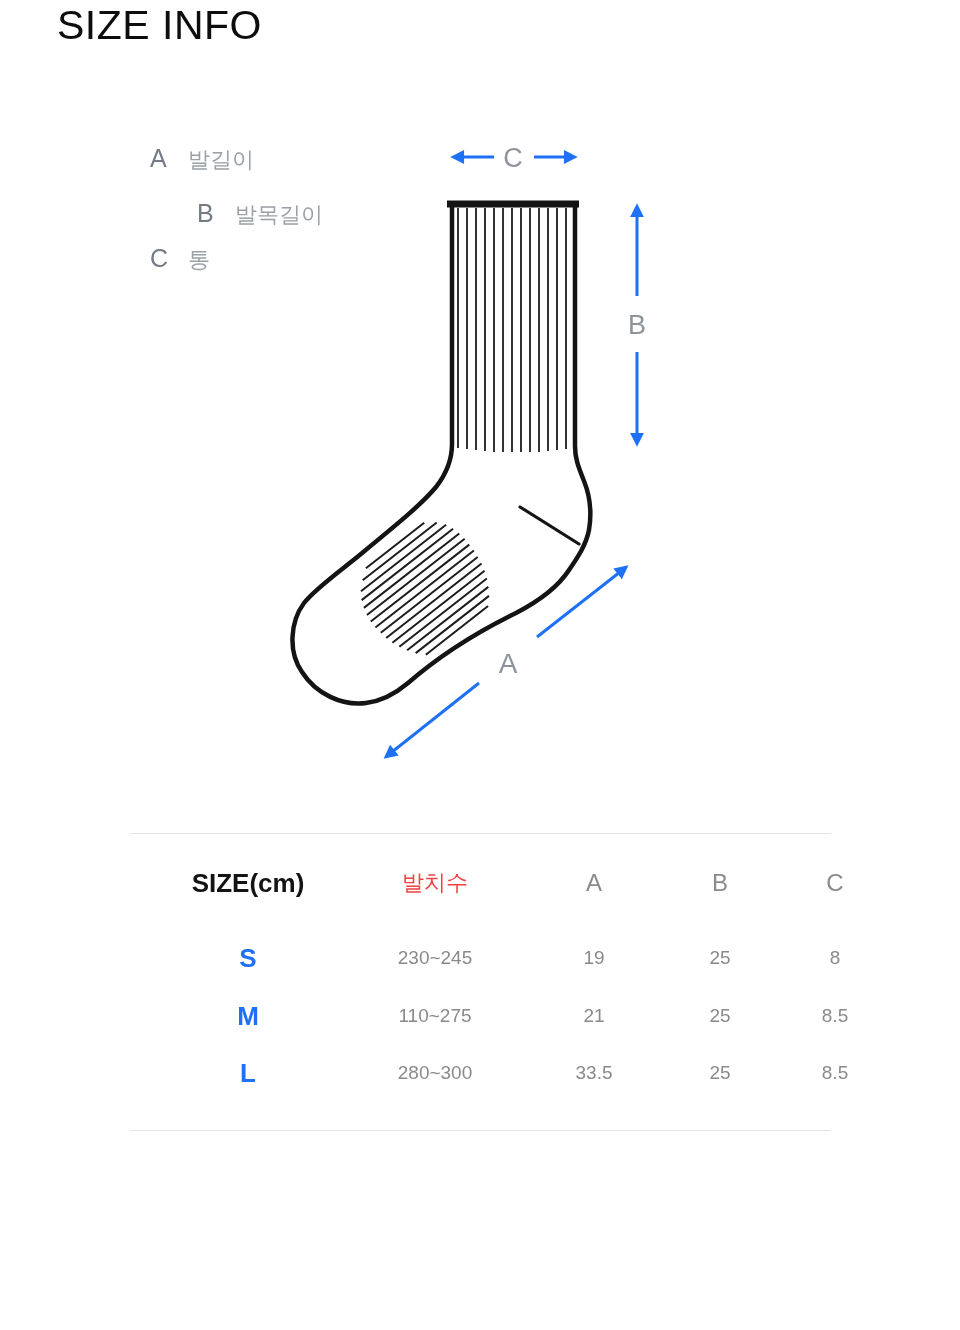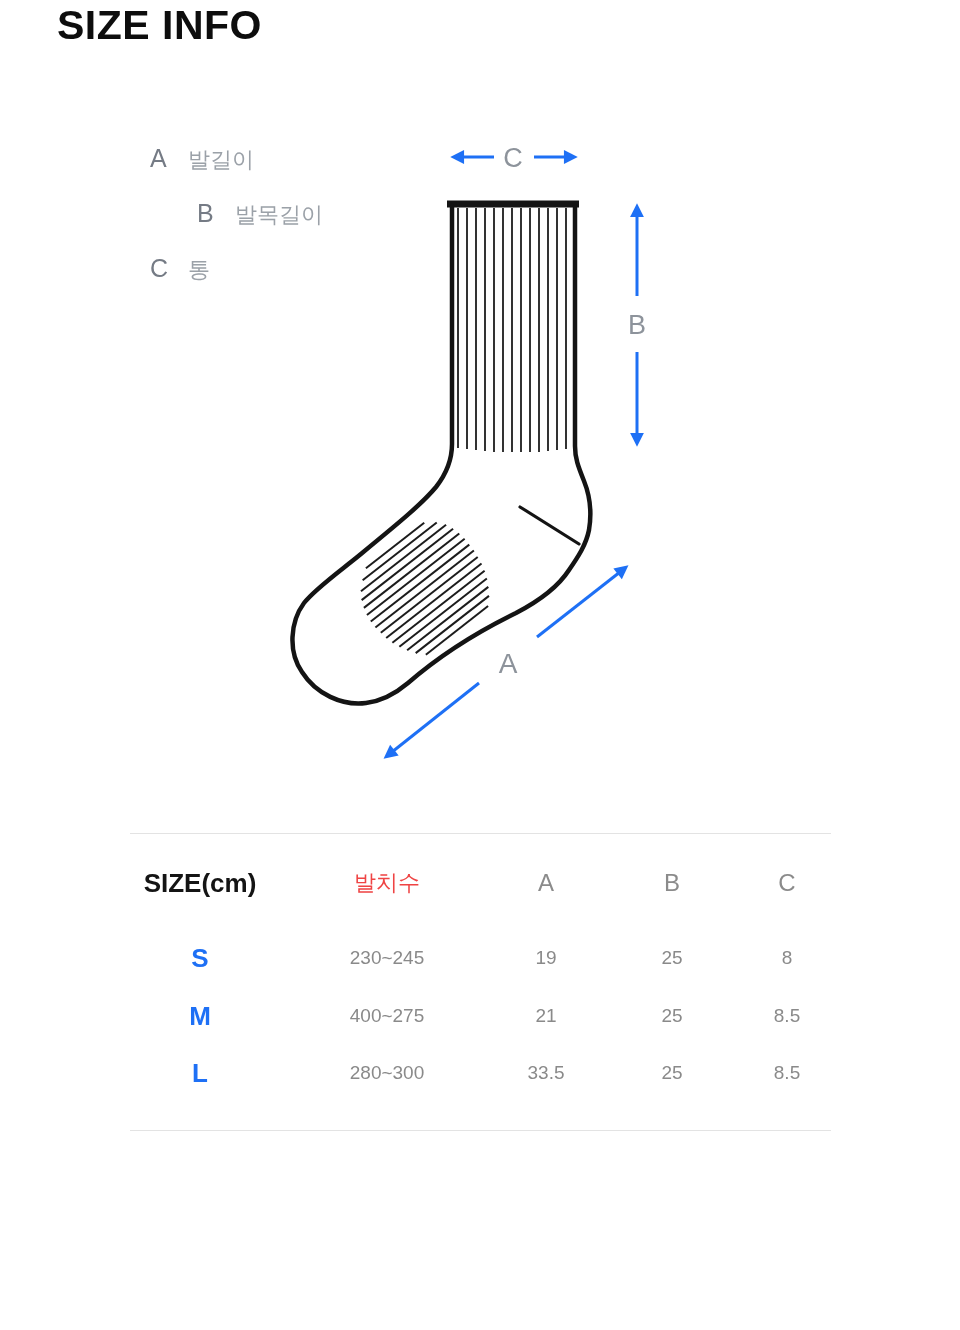--- a/index.html
+++ b/index.html
@@ -5,42 +5,42 @@
   html,body{margin:0;padding:0;background:#fff;}
   .canvas{
     position:relative;
     width:960px;height:1330px;
     background:#ffffff;
     font-family:"Liberation Sans","DejaVu Sans",sans-serif;
     overflow:hidden;
   }
   .page-title{
     position:absolute;left:57px;top:0px;
-    font-size:41px;font-weight:700;color:#0d0d0d;
+    font-size:41px;font-weight:400;color:#0d0d0d;
     letter-spacing:0.5px;line-height:50px;
   }
   
   .legend-row{position:absolute;left:150px;height:30px;line-height:30px;white-space:nowrap;}
   .legend-key{
     display:inline-block;width:38px;
     font-size:25px;color:#757b85;font-weight:400;
   }
   .legend-label{font-size:22px;color:#9ba1a8;}
   
   .diagram-svg{position:absolute;left:0;top:0;}
   .dim-label{fill:#8d939b;font-family:"Liberation Sans","DejaVu Sans",sans-serif;}
   
   .rule{position:absolute;left:130px;width:701px;height:1px;background:#e3e3e3;}
   .rule-top{top:833px;}
   .rule-bottom{top:1130px;}
   
   .t-row{position:absolute;left:130px;width:701px;height:32px;}
   .t-cell{
     position:absolute;top:0;transform:translateX(-50%);
-    line-height:32px;white-space:nowrap;text-align:center;
+    line-height:32px;white-space:nowrap;text-align:center;margin-left:48px;
   }
   .c1{left:70px;} .c2{left:257px;} .c3{left:416px;} .c4{left:542px;} .c5{left:657px;}
   .h-size{font-size:26px;font-weight:600;color:#141414;}
   .h-foot{font-size:22px;color:#ef4444;}
   .h-dim{font-size:24px;color:#8b8b8b;}
   .v-size{font-size:26px;font-weight:700;color:#1e70f5;}
   .v-val{font-size:19px;color:#8a8a8a;}
 </style>
 </head>
 <body>
@@ -48,21 +48,21 @@
 <div class="canvas">
 
   <div class="page-title">SIZE INFO</div>
 
   <div class="legend-row" style="top:143px;">
     <span class="legend-key">A</span><span class="legend-label">발길이</span>
   </div>
   <div class="legend-row" style="top:198px;margin-left:47px;">
     <span class="legend-key">B</span><span class="legend-label">발목길이</span>
   </div>
-  <div class="legend-row" style="top:253px;">
+  <div class="legend-row" style="top:243px;">
     <span class="legend-key">C</span><span class="legend-label">통</span>
   </div>
 
   <svg class="diagram-svg" width="960" height="830" viewBox="0 0 960 830">
     <defs>
       <marker id="ah" viewBox="0 0 10 10" refX="2.2" refY="5" markerWidth="5" markerHeight="4.6" orient="auto-start-reverse">
         <path d="M0,0 L10,5 L0,10 Z" fill="#1e70f5"></path>
       </marker>
     </defs>
 
@@ -154,21 +154,21 @@
   <div class="t-row" style="top:942px;">
     <span class="t-cell c1 v-size">S</span>
     <span class="t-cell c2 v-val">230~245</span>
     <span class="t-cell c3 v-val">19</span>
     <span class="t-cell c4 v-val">25</span>
     <span class="t-cell c5 v-val">8</span>
   </div>
 
   <div class="t-row" style="top:1000px;">
     <span class="t-cell c1 v-size">M</span>
-    <span class="t-cell c2 v-val">400~275</span>
+    <span class="t-cell c2 v-val">110~275</span>
     <span class="t-cell c3 v-val">21</span>
     <span class="t-cell c4 v-val">25</span>
     <span class="t-cell c5 v-val">8.5</span>
   </div>
 
   <div class="t-row" style="top:1057px;">
     <span class="t-cell c1 v-size">L</span>
     <span class="t-cell c2 v-val">280~300</span>
     <span class="t-cell c3 v-val">33.5</span>
     <span class="t-cell c4 v-val">25</span>

